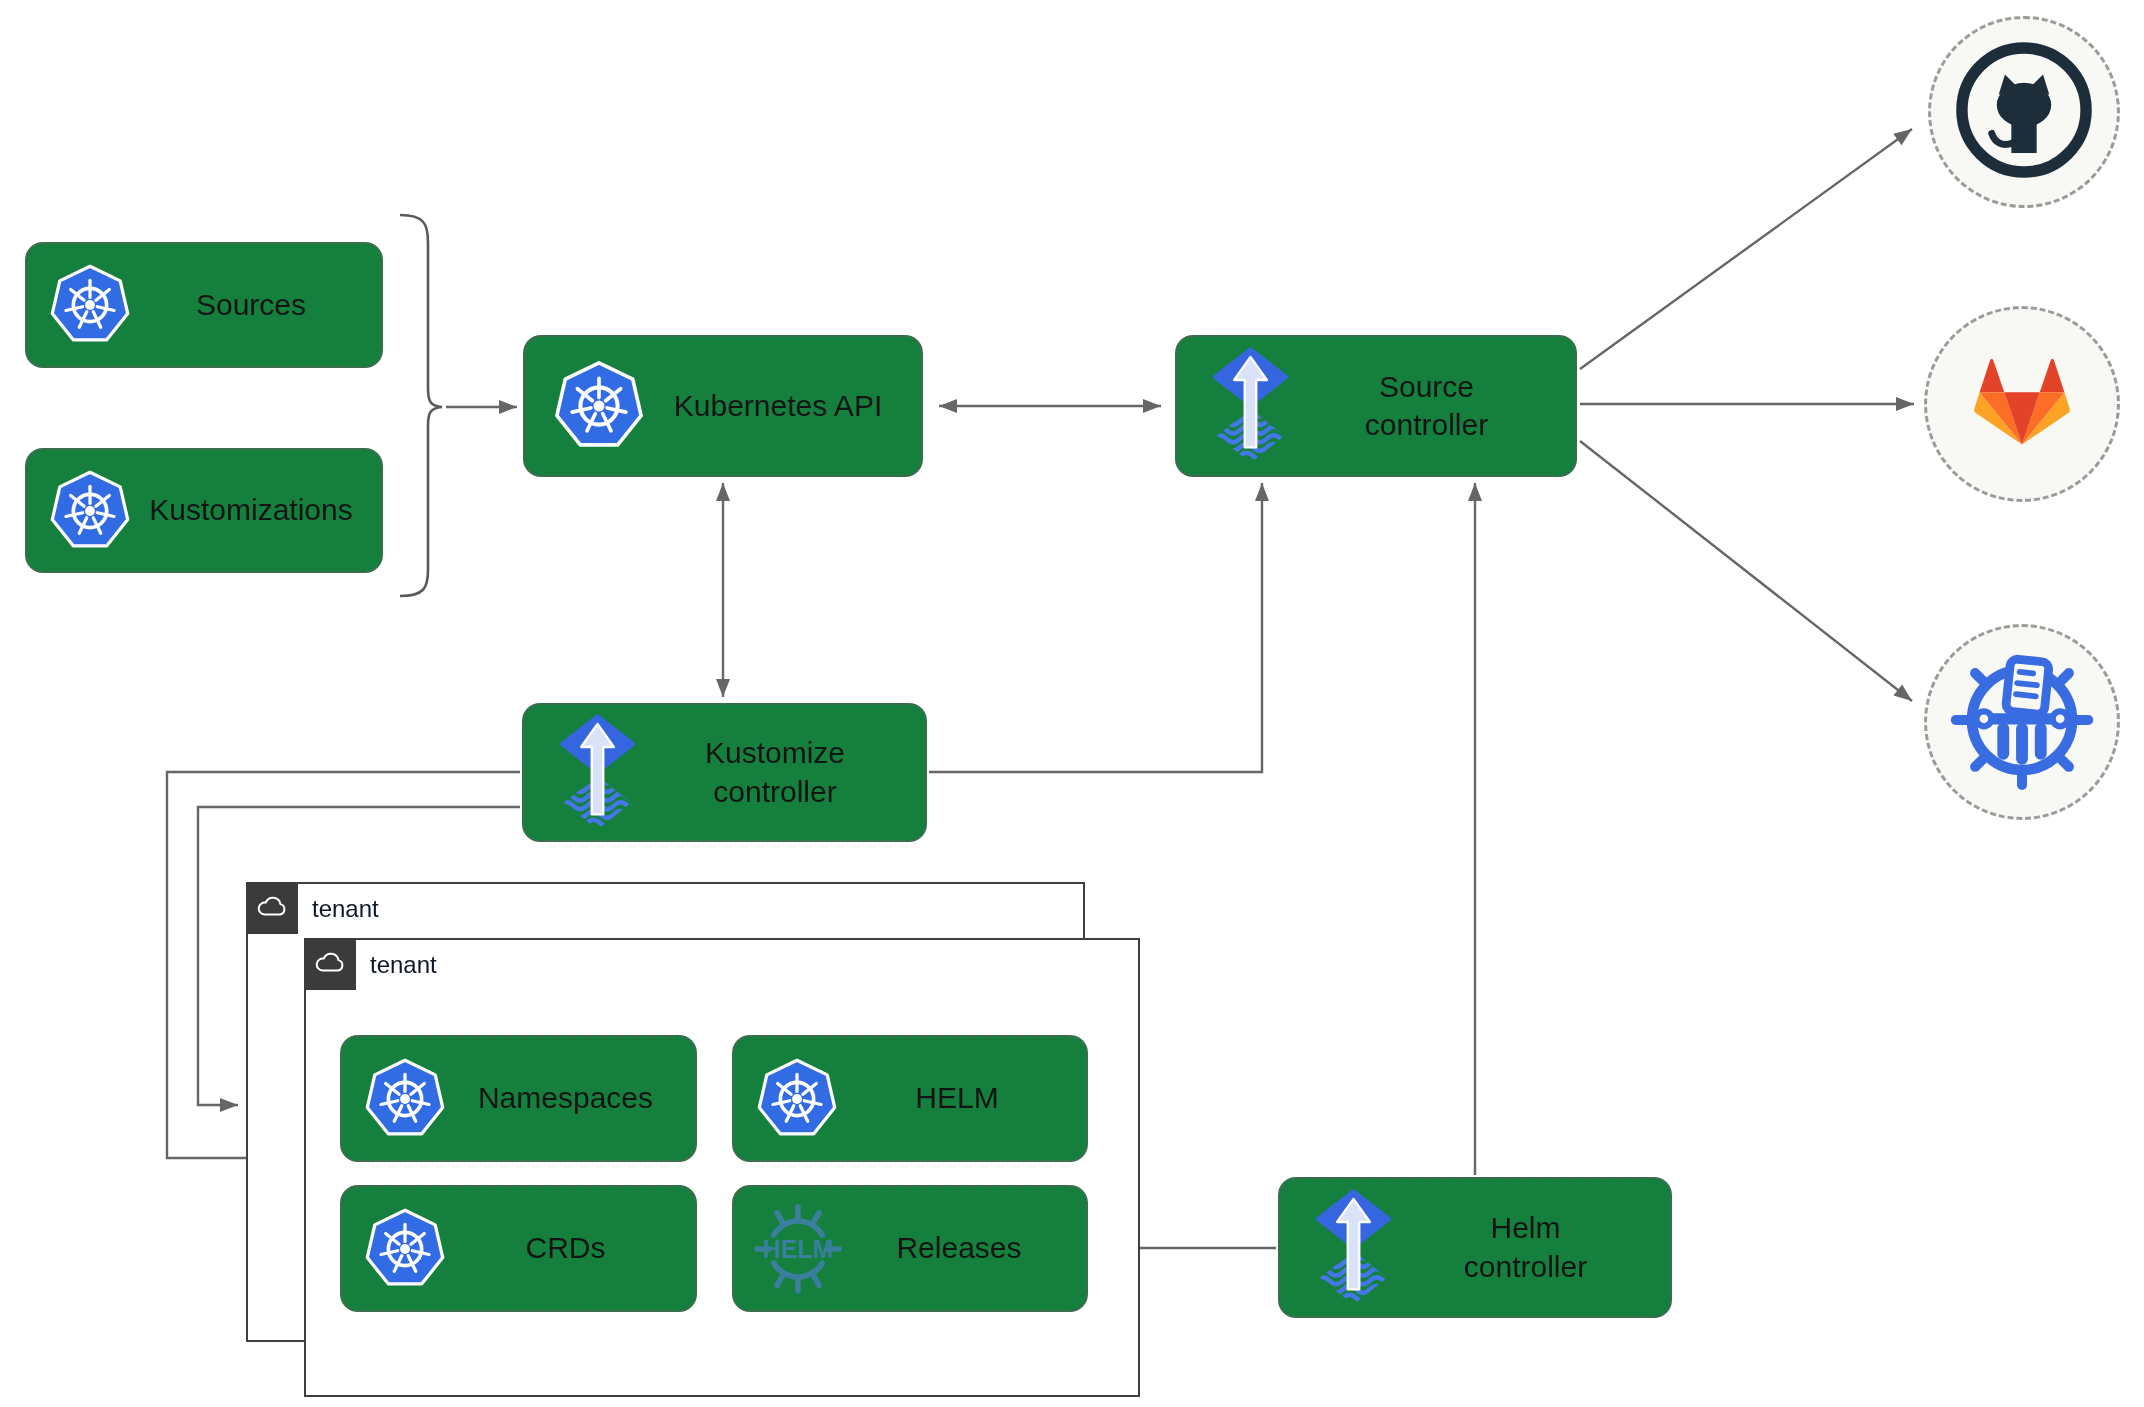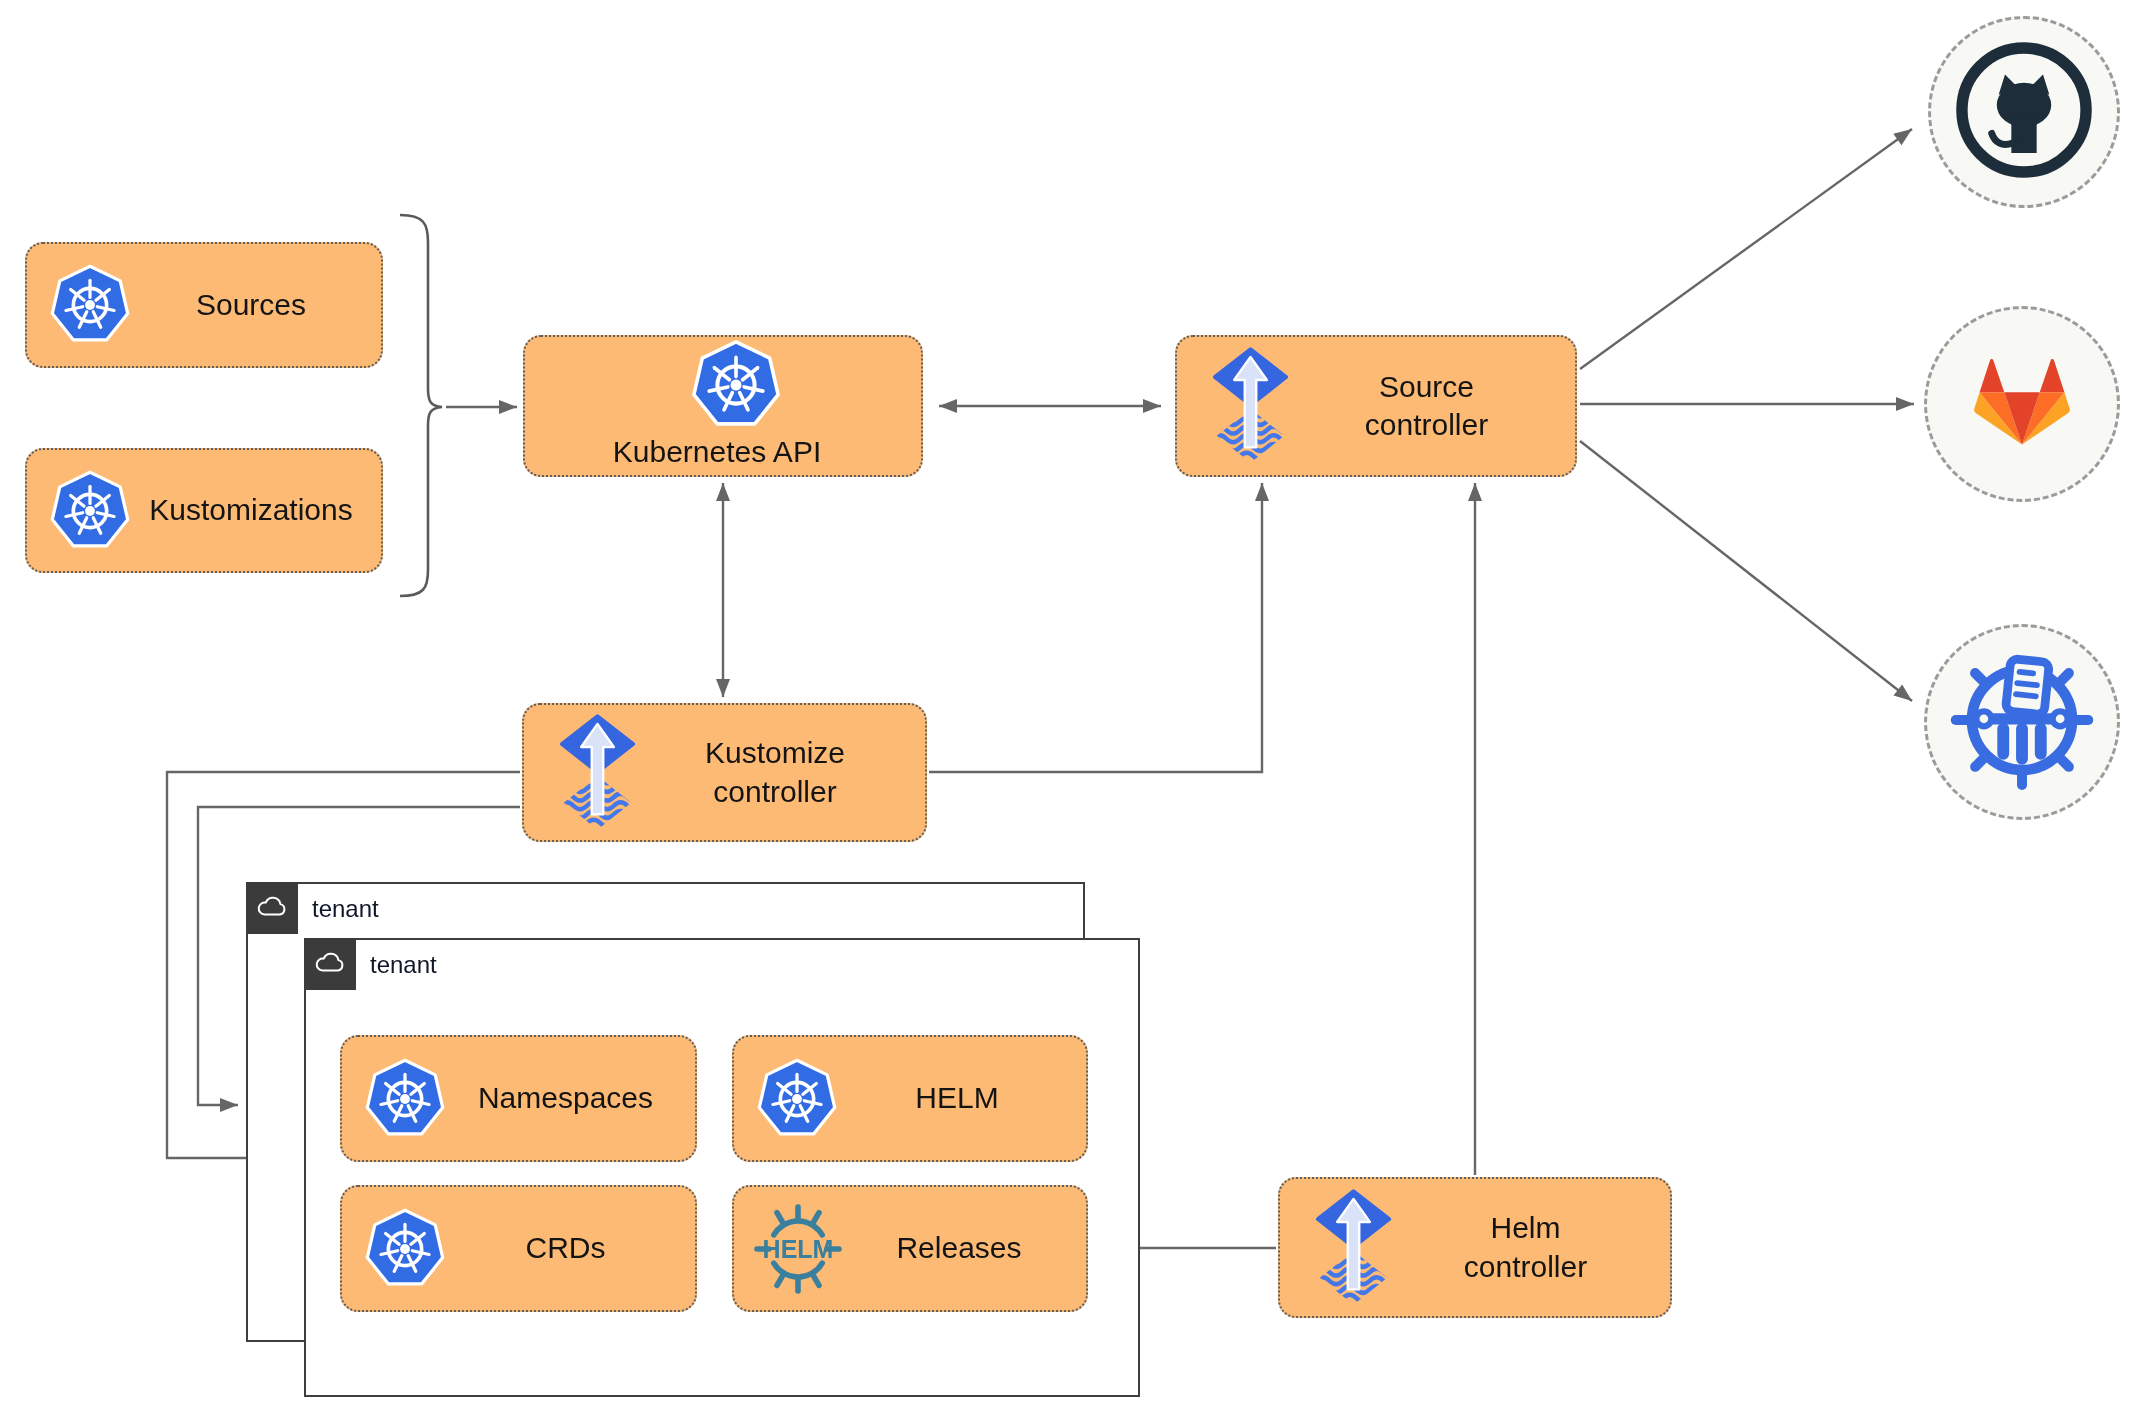--- a/index.html
+++ b/index.html
@@ -1,19 +1,19 @@
 <!DOCTYPE html>
 <html><head>
 <meta charset="utf-8">
 <style>
   html,body{margin:0;padding:0;background:#ffffff;}
   .stage{position:relative;width:2144px;height:1407px;background:#ffffff;
          font-family:"Liberation Sans",sans-serif;overflow:hidden;}
   svg.wires{position:absolute;left:0;top:0;z-index:1;}
-  .node{position:absolute;box-sizing:border-box;background:#fdba74;
+  .node{position:absolute;box-sizing:border-box;background:#15803d;
         border:2px dotted #5d5d5d;border-radius:18px;
         display:flex;align-items:center;z-index:5;}
   .node .icon{flex:0 0 auto;display:flex;align-items:center;}
   .node .label{flex:1 1 auto;text-align:center;font-size:30px;color:#141414;
                white-space:pre-line;line-height:1.28;padding-right:12px;}
   .tenant{position:absolute;box-sizing:border-box;background:#ffffff;
           border:2px solid #3f3f3f;}
   .tenant-back{z-index:2;}
   .tenant-front{z-index:3;}
   .tenant-tab{position:absolute;left:-2px;top:-2px;width:52px;height:52px;
@@ -119,21 +119,21 @@
       <line x1="3" y1="6.3" x2="10" y2="20.7"></line>
       <line x1="-3" y1="6.3" x2="-10" y2="20.7"></line>
       <line x1="-6.8" y1="1.6" x2="-22.4" y2="5.1"></line>
       <line x1="-5.5" y1="-4.4" x2="-18" y2="-14.4"></line>
     </g>
   </svg>
       </span>
     <span class="label">Kustomizations</span>
   </div>
 
-  <div class="node" style="left:523px;top:335px;width:400px;height:142px;flex-direction:column;">
+  <div class="node" style="left:523px;top:335px;width:400px;height:142px;">
     <span class="icon" style="margin-left:26px;">
   <svg width="96" height="96" viewBox="-40 -40 80 80">
     <polygon points="0,-36 28.1,-22.4 35.1,8 15.6,32.4 -15.6,32.4 -35.1,8 -28.1,-22.4" fill="#326ce5" stroke="#ffffff" stroke-width="3" stroke-linejoin="round"></polygon>
     <circle r="15.5" fill="none" stroke="#ffffff" stroke-width="3.4"></circle>
     <circle r="4.6" fill="#ffffff"></circle>
     <g stroke="#ffffff" stroke-width="3" stroke-linecap="round">
       <line x1="0" y1="-7" x2="0" y2="-23"></line>
       <line x1="5.5" y1="-4.4" x2="18" y2="-14.4"></line>
       <line x1="6.8" y1="1.6" x2="22.4" y2="5.1"></line>
       <line x1="3" y1="6.3" x2="10" y2="20.7"></line>

